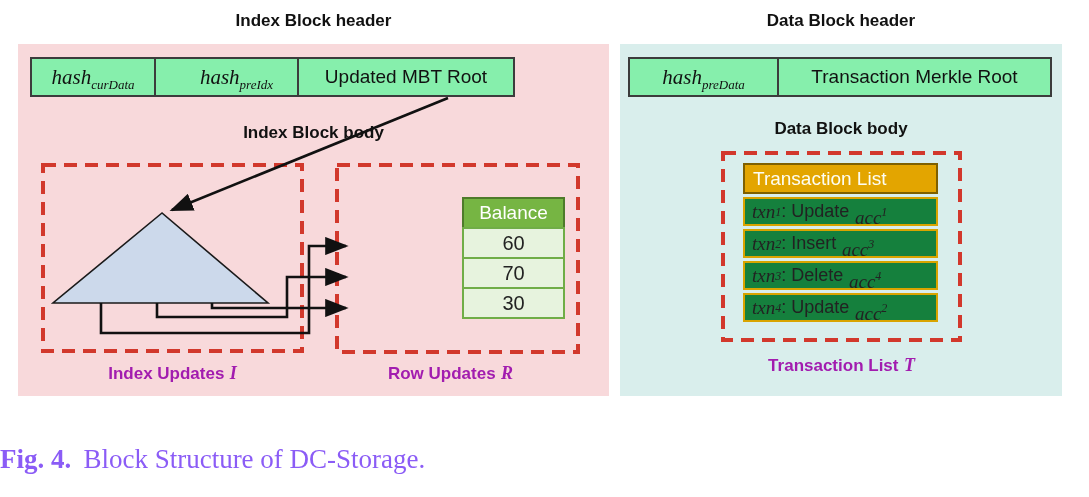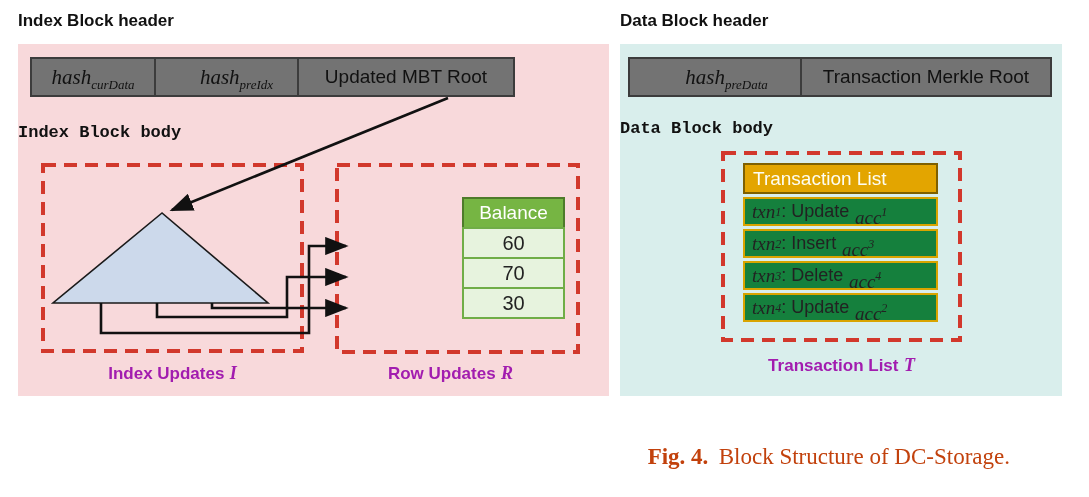--- a/index.html
+++ b/index.html
@@ -7,36 +7,36 @@
     position:relative;width:1089px;height:497px;background:#ffffff;overflow:hidden;
     font-family:"Liberation Sans", sans-serif;color:#1a1a1a;
   }
   .abs{position:absolute;box-sizing:border-box;}
 
   
   .blk-pink{left:18px;top:44px;width:591px;height:352px;background:#f8d9db;}
   .blk-cyan{left:620px;top:44px;width:442px;height:352px;background:#d9eeec;}
 
   
-  .blk-title{font-size:17px;font-weight:700;color:#111;}
+  .blk-title{font-size:17px;font-weight:700;text-align:center;color:#111;}
   .idx-title{left:18px;top:11px;width:591px;}
   .data-title{left:620px;top:11px;width:442px;}
 
   
-  .hbar{display:flex;background:#737373;border:2px solid #3c3c3c;height:40px;}
+  .hbar{display:flex;background:#86efac;border:2px solid #3c3c3c;height:40px;}
   .idx-hbar{left:30px;top:57px;width:485px;}
   .data-hbar{left:628px;top:57px;width:424px;}
   .hcell{display:flex;align-items:center;justify-content:center;height:100%;}
   .hcell.divided{border-right:2px solid #3c3c3c;}
   .math{font-family:"Liberation Serif", serif;font-style:italic;font-size:21px;color:#111;}
   .math sub{font-size:13px;font-style:italic;line-height:0;}
   .plain-cell{font-size:19px;color:#111;}
 
   
-  .body-label{font-size:17px;font-weight:700;color:#111;font-family:Liberation Mono, monospace;}
+  .body-label{font-size:17px;font-weight:700;text-align:center;color:#111;}
   .idx-body-label{left:18px;top:123px;width:591px;}
   .data-body-label{left:620px;top:119px;width:442px;}
 
   
   .gcol{width:103px;}
   .gcol .th{height:32px;background:#76b543;border:2px solid #4e7b2a;color:#fff;
     font-size:19px;display:flex;align-items:center;justify-content:center;box-sizing:border-box;}
   .gcol .td{height:32px;background:#e7f3de;border:2px solid #70ad47;margin-top:-2px;color:#222;
     font-size:20px;display:flex;align-items:center;justify-content:center;box-sizing:border-box;}
   .gcol-1{left:351px;top:197px;}
@@ -53,22 +53,22 @@
   .txn-row .acc{margin-left:.30em;margin-top:12px;}
 
   
   .box-label{font-size:17px;font-weight:700;text-align:center;color:#a21caf;}
   .sym{font-family:"Liberation Serif", serif;font-style:italic;font-weight:700;font-size:18px;margin-left:.3em;}
   .idx-updates-label{left:43px;top:363px;width:259px;}
   .row-updates-label{left:330px;top:363px;width:241px;}
   .txn-list-label{left:723px;top:355px;width:237px;}
 
   
-  .caption{left:0;top:444px;width:1010px;text-align:right;
-    font-family:"Liberation Serif", serif;font-size:23px;color:#c2410c;}
+  .caption{left:0;top:444px;width:1010px;text-align:left;
+    font-family:"Liberation Serif", serif;font-size:27px;color:#8b5cf6;}
   .caption .bold{font-weight:700;margin-right:.45em;}
 
   
   #overlay{position:absolute;left:0;top:0;pointer-events:none;}
 </style>
 </head>
 <body>
 
 <div id="stage">
 
@@ -82,21 +82,21 @@
     <div class="hcell divided" style="width:122px;">
       <span class="math"><span>hash</span><sub>curData</sub></span>
     </div>
     <div class="hcell divided" style="width:121px;padding-left:20px;">
       <span class="math"><span>hash</span><sub>preIdx</sub></span>
     </div>
     <div class="hcell plain-cell" style="flex:1;">Updated MBT Root</div>
   </div>
 
   <div class="abs hbar data-hbar">
-    <div class="hcell divided" style="width:147px;margin-left:23px;">
+    <div class="hcell divided" style="width:147px;">
       <span class="math"><span>hash</span><sub>preData</sub></span>
     </div>
     <div class="hcell plain-cell" style="flex:1;">Transaction Merkle Root</div>
   </div>
 
   <div class="abs body-label idx-body-label">Index Block body</div>
   <div class="abs body-label data-body-label">Data Block body</div>
 
 
   <div class="abs gcol gcol-2">

